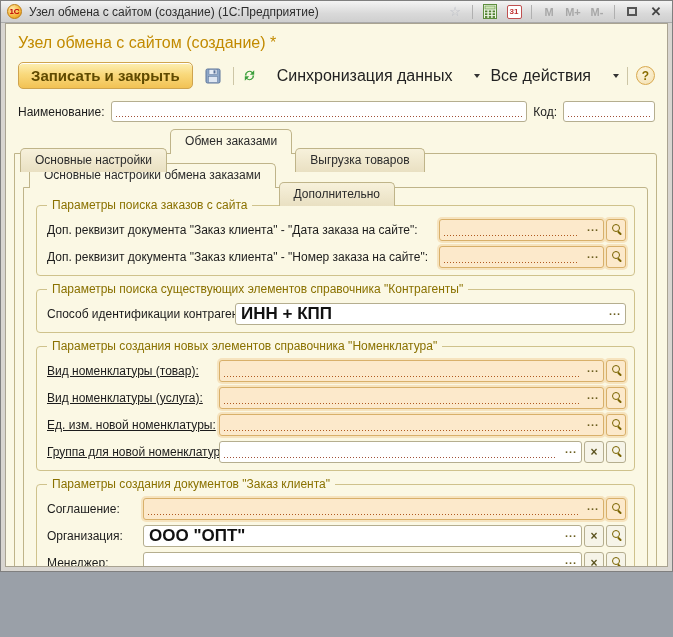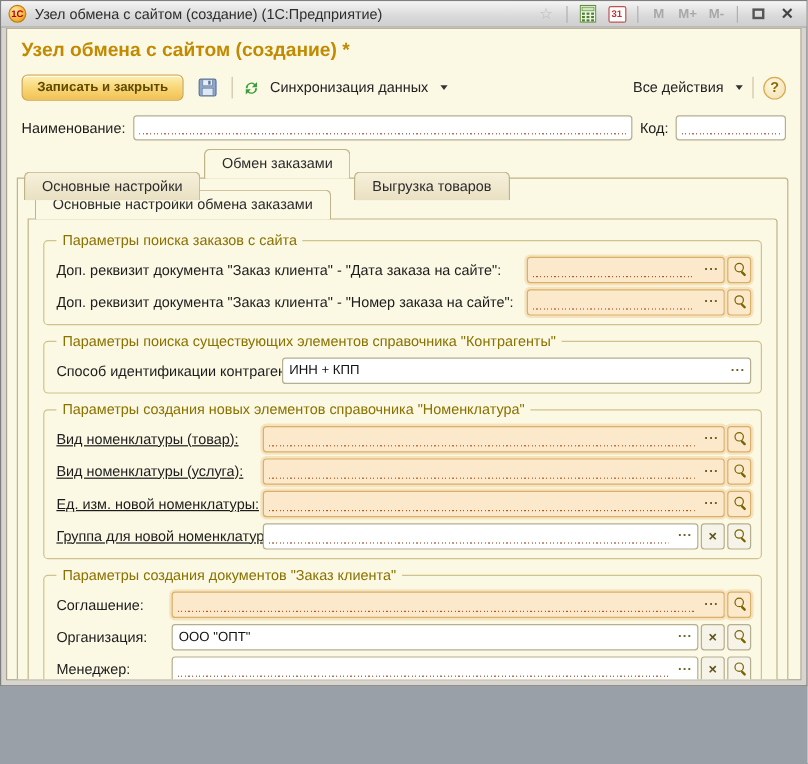--- a/index.html
+++ b/index.html
@@ -27,44 +27,44 @@
   .cal-box { width:15px; height:14px; background:#fff; border:1px solid #c05050; border-radius:2px;
              color:#c03030; font-size:8px; font-weight:bold; display:flex; align-items:center; justify-content:center; }
   .mem { font-size:11px; font-weight:bold; color:#a8a8a8; }
   .max-glyph { width:10px; height:9px; border:2px solid #555; display:block; }
   .close-glyph { font-size:13px; font-weight:bold; color:#444; }
 
   
   .client { flex:1 1 auto; margin:0 4px 4px 4px; background:#fbf8e4; border:1px solid #a9a391;
             padding:8px 0 0 0; display:flex; flex-direction:column; overflow:hidden; }
 
-  .page-title { font-size:16px; font-weight:bold; color:#c28a00; padding:2px 8px 6px 12px; }
+  .page-title { font-size:16px; font-weight:normal; color:#c28a00; padding:2px 8px 6px 12px; }
 
   
   .toolbar { display:flex; align-items:center; padding:4px 12px 6px 12px; }
   .btn-primary { background:linear-gradient(#fdefb4,#f9d97c 45%,#f2c254); border:1px solid #cfa44e;
-                 border-radius:5px; padding:4px 12px; font-size:11px; font-weight:bold; color:#5f4a00;
+                 border-radius:5px; padding:4px 12px; font-size:15px; font-weight:bold; color:#5f4a00;
                  box-shadow:0 1px 0 #fff inset; cursor:pointer; }
   .tool-icon-btn { width:24px; height:22px; display:flex; align-items:center; justify-content:center;
                    border-radius:3px; margin-left:8px; cursor:pointer; }
   .v-sep { width:1px; height:18px; background:#cdc6a6; margin:0 8px; }
-  .menu-btn { display:flex; align-items:center; gap:8px; font-size:12px; color:#222; cursor:pointer; }
+  .menu-btn { display:flex; align-items:center; gap:20px; font-size:16px; color:#222; cursor:pointer; }
   .caret { width:0; height:0; border-left:3.5px solid transparent; border-right:3.5px solid transparent;
            border-top:4px solid #333; display:inline-block; margin-left:2px; }
   .toolbar-right { margin-left:auto; display:flex; align-items:center; }
   .help-btn { width:19px; height:19px; border-radius:50%; border:1px solid #d9a94e;
               background:radial-gradient(circle at 40% 30%, #fdf6e0, #f3dfae);
               color:#8a6d00; font-size:12px; font-weight:bold; display:flex; align-items:center;
               justify-content:center; cursor:pointer; }
 
   
   .name-row { display:flex; align-items:center; padding:6px 12px 4px 12px; gap:6px; }
   .lbl { font-size:12px; color:#1c1c1c; white-space:nowrap; }
   input.fld { height:21px; border:1px solid #b5ae8f; border-radius:3px; background:#fff;
-              font-size:11px; font-family:"Liberation Sans",sans-serif; padding:0 5px; color:#111; width:100%; outline:none; }
+              font-size:17px; font-family:"Liberation Sans",sans-serif; padding:0 5px; color:#111; width:100%; outline:none;font-weight:bold; }
   input.fld.dotted { background-image:repeating-linear-gradient(to right, #a05038 0 1px, transparent 1px 3px);
                      background-size:calc(100% - 8px) 1px; background-position:4px calc(100% - 4px); background-repeat:no-repeat; }
   .name-input-wrap { flex:1 1 auto; }
   .code-input-wrap { flex:0 0 92px; }
 
   
   .tabs-row { display:flex; align-items:flex-end; padding:2px 12px 0 14px; position:relative; z-index:2; }
   .tab { font-size:12px; color:#2b2b2b; padding:4px 14px 5px 14px; border:1px solid #bfb489;
          border-bottom:none; border-radius:5px 5px 0 0; background:linear-gradient(#f7f1db,#e9e0c2);
          margin-right:3px; cursor:pointer; position:relative; top:19px; }
@@ -220,20 +220,21 @@
     <div class="tabs-row">
       <div class="tab">Основные настройки</div>
       <div class="tab active">Обмен заказами</div>
       <div class="tab">Выгрузка товаров</div>
     </div>
 
     <div class="outer-panel">
 
       <div class="inner-tabs-row">
         <div class="tab active">Основные настройки обмена заказами</div>
+        <div class="tab">Дополнительно</div>
       </div>
 
       <div class="inner-panel">
 
         <div class="group g0">
           <div class="group-title">Параметры поиска заказов с сайта</div>
           <div class="frow">
             <span class="lbl">Доп. реквизит документа "Заказ клиента" - "Дата заказа на сайте":</span>
             <div class="fwrap req">
               <div class="inbox">

